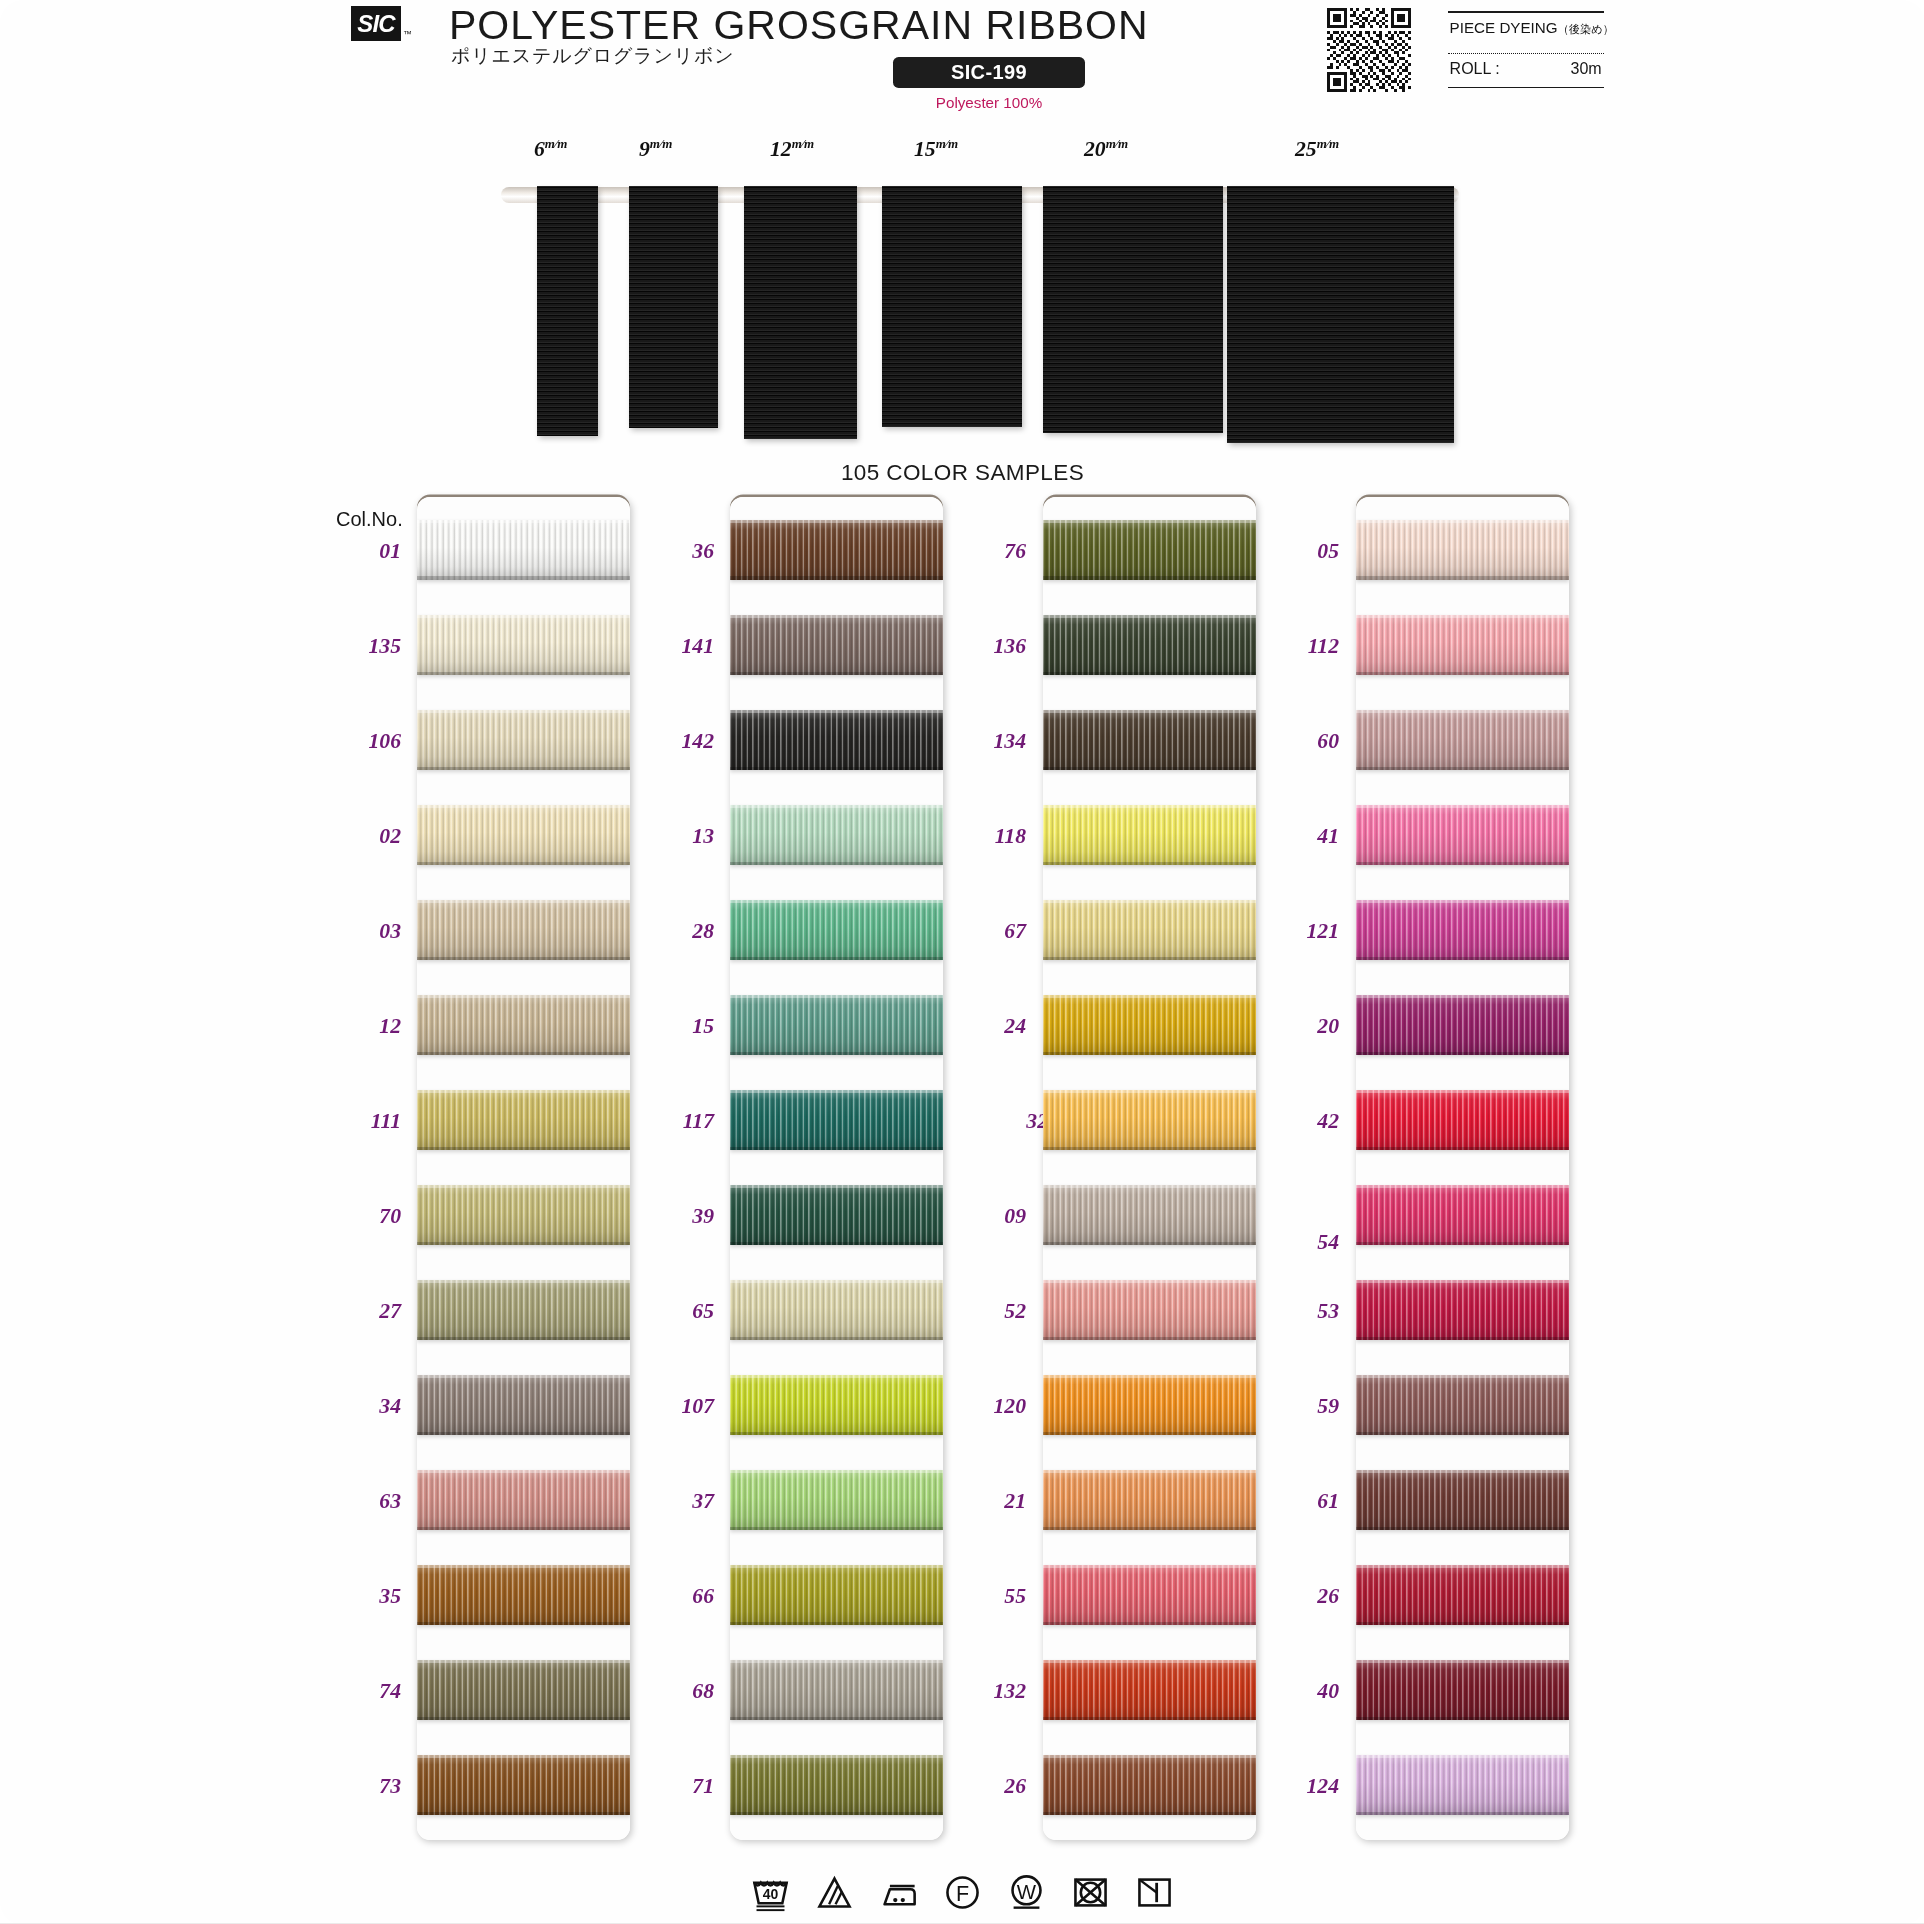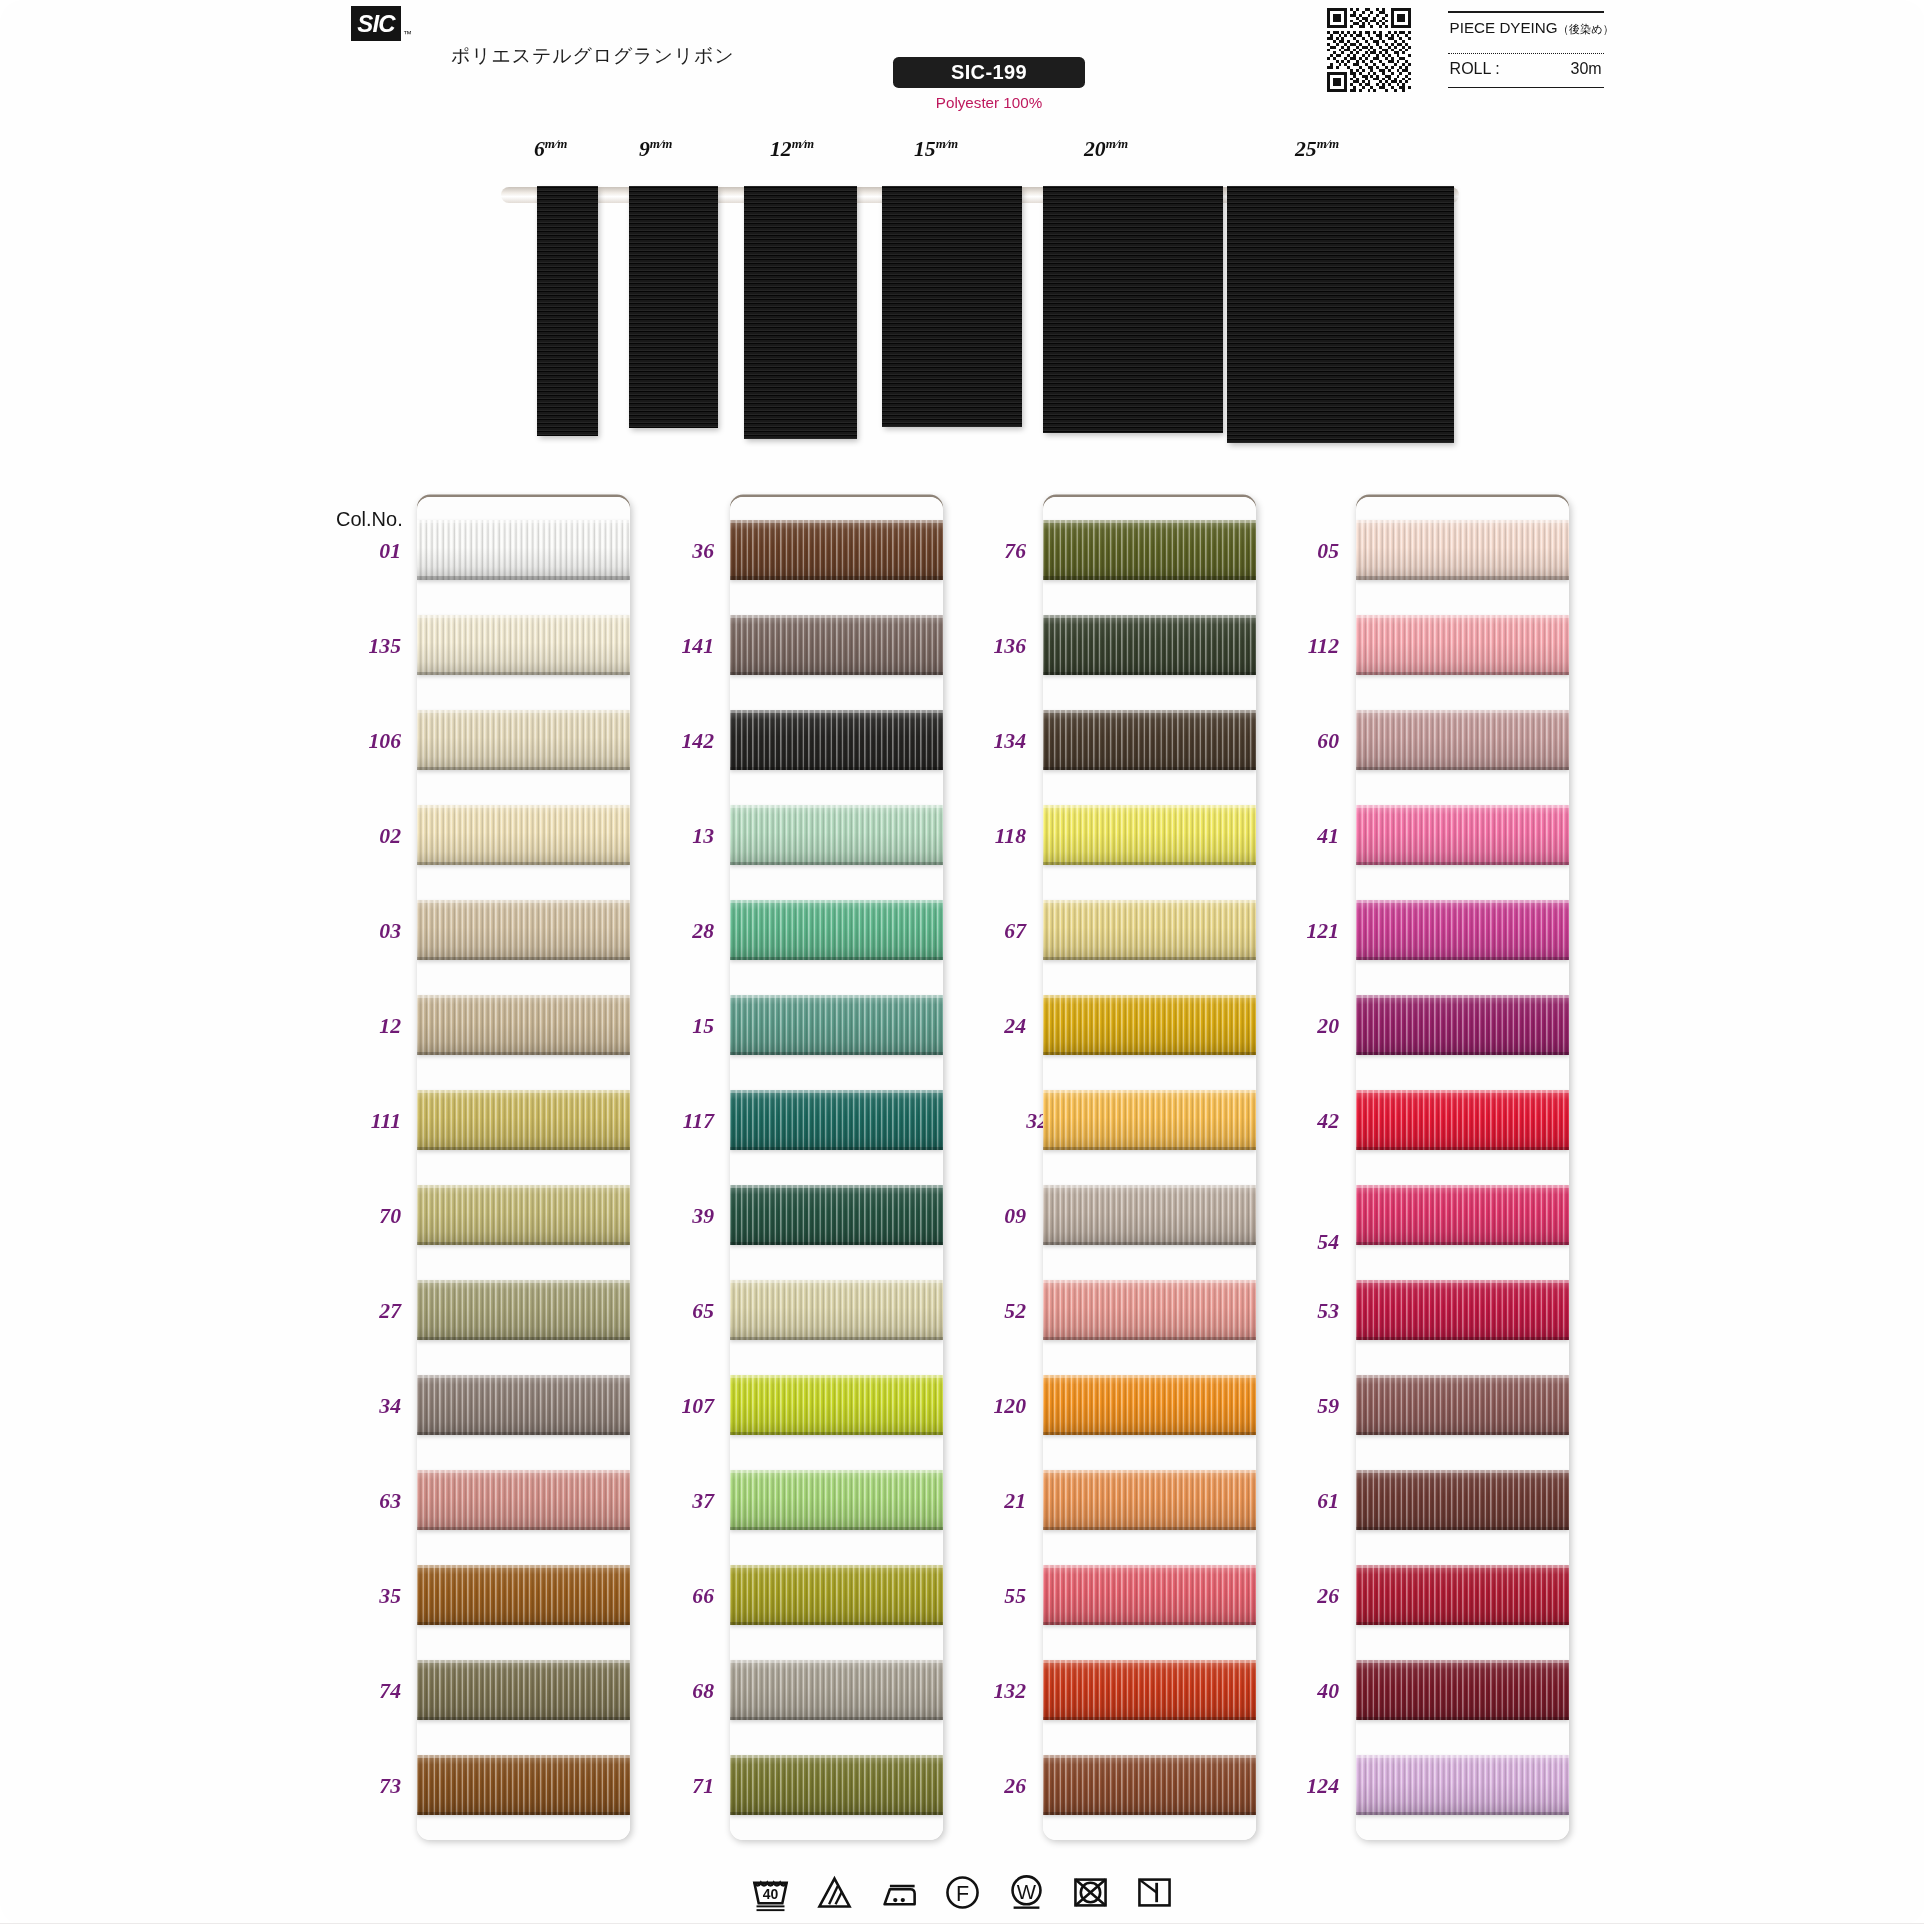--- a/index.html
+++ b/index.html
@@ -193,20 +193,21 @@
 </head>
 <body>
 
 <div id="page">
 
   <div id="header">
 
     <div id="sic-logo">SIC</div>
     <div id="sic-tm">™</div>
 
+    <div id="title-main">POLYESTER GROSGRAIN RIBBON</div>
     <div id="title-jp">ポリエステルグログランリボン</div>
 
     <div id="code-badge">SIC-199</div>
     <div id="composition">Polyester 100%</div>
 
     <div id="qr-wrap">
       <svg id="qr" viewBox="0 0 29 29" shape-rendering="crispEdges">
         <rect width="29" height="29" fill="#fff"></rect>
         <g fill="#111">
           <rect x="0" y="0" width="7" height="1"></rect>
@@ -484,20 +485,21 @@
         <div class="wstrip" style="left: 744px; width: 113px; height: 253px;"></div>
         <div class="wlabel" style="left: 914px;">15<sup>m⁄m</sup></div>
         <div class="wstrip" style="left: 882px; width: 140px; height: 241px;"></div>
         <div class="wlabel" style="left: 1084px;">20<sup>m⁄m</sup></div>
         <div class="wstrip" style="left: 1043px; width: 180px; height: 247px;"></div>
         <div class="wlabel" style="left: 1295px;">25<sup>m⁄m</sup></div>
         <div class="wstrip" style="left: 1227px; width: 227px; height: 257px;"></div>
       </div>
   </div>
 
+  <div id="samples-title">105 COLOR SAMPLES</div>
   <div id="colno-label">Col.No.</div>
 
   <div id="grid">
       <div class="colnum" style="left: 313px; width: 88px; top: 42px;">01</div>
       <div class="colnum" style="left: 313px; width: 88px; top: 137px;">135</div>
       <div class="colnum" style="left: 313px; width: 88px; top: 232px;">106</div>
       <div class="colnum" style="left: 313px; width: 88px; top: 327px;">02</div>
       <div class="colnum" style="left: 313px; width: 88px; top: 422px;">03</div>
       <div class="colnum" style="left: 313px; width: 88px; top: 517px;">12</div>
       <div class="colnum" style="left: 313px; width: 88px; top: 612px;">111</div>

